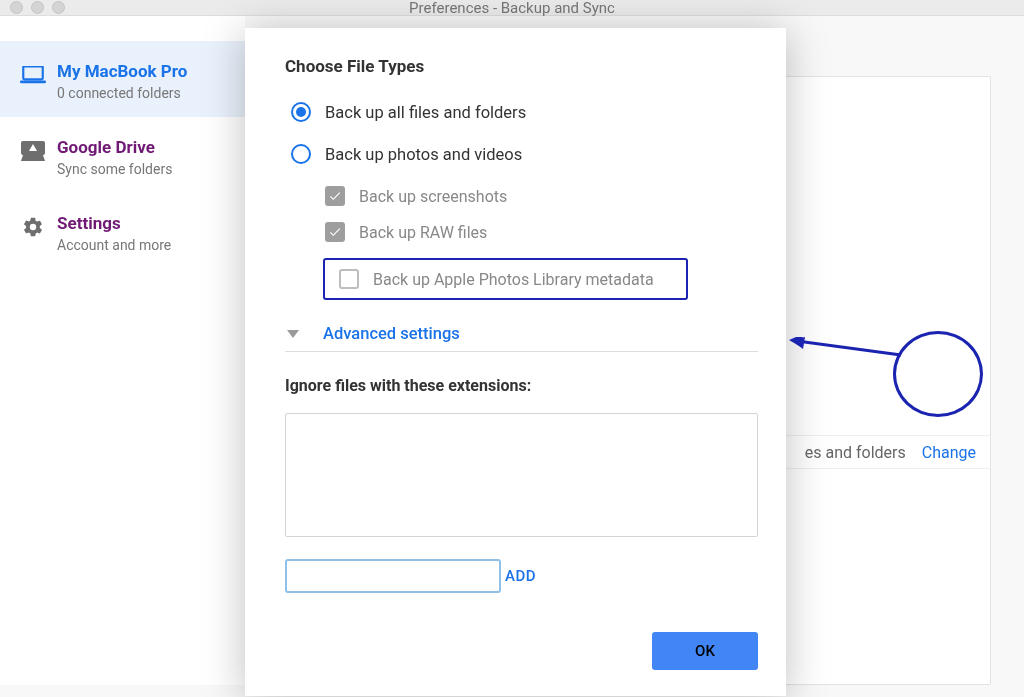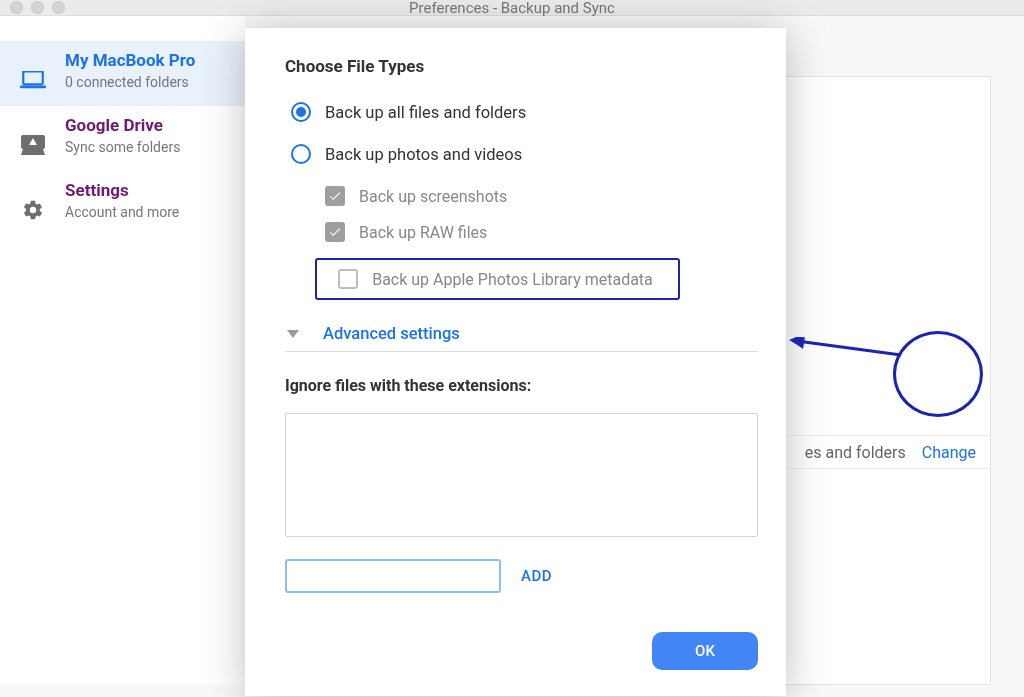--- a/index.html
+++ b/index.html
@@ -7,21 +7,21 @@
 
   
   .titlebar { height: 16px; background: #ebebeb; display: flex; align-items: center; position: relative; border-bottom: 1px solid #ddd; }
   .traffic { display: flex; gap: 8px; padding-left: 10px; }
   .t { width: 13px; height: 13px; border-radius: 50%; background: #d4d4d4; border: 1px solid #c4c4c4; }
   .title { position: absolute; left: 0; right: 0; text-align: center; font-size: 15px; color: #777; }
 
   
   .main { display: flex; height: calc(100% - 28px); }
   .sidebar { width: 245px; background: #fff; padding-top: 25px; }
-  .side-item { display: flex; align-items: flex-end; gap: 19px; padding: 9px 0 16px 20px; cursor: pointer; }
+  .side-item { display: flex; align-items: flex-start; gap: 11px; padding: 20px 0 16px 20px; cursor: pointer; }
   .side-item.sel { background: #e9f1fc; }
   .side-icon { width: 26px; height: 20px; margin-top: 4px; display: flex; align-items: center; justify-content: center; }
   .side-text .t1 { font-size: 17px; font-weight: 700; color: #701a75; }
   .side-item.sel .t1 { color: #1a73e8; }
   .side-text .t2 { font-size: 14px; color: #777; margin-top: 4px; }
 
   .content { flex: 1; position: relative; }
 
   
   .bg-panel { position: absolute; top: 60px; left: 60px; right: 33px; bottom: 0; background: #fff; border: 1px solid #e3e3e3; border-radius: 2px; }
@@ -43,34 +43,34 @@
   .dialog h1 { font-size: 17px; font-weight: 700; color: #333; margin-bottom: 26px; }
   .opt { display: flex; align-items: center; gap: 14px; margin-bottom: 22px; padding-left: 6px; }
   .radio { width: 20px; height: 20px; border-radius: 50%; border: 2.5px solid #1a73e8; display: flex; align-items: center; justify-content: center; }
   .radio .dot { width: 10px; height: 10px; border-radius: 50%; background: #1a73e8; }
   .opt .lbl { font-size: 16.5px; color: #333; }
   .sub { margin-left: 40px; display: flex; align-items: center; gap: 14px; margin-bottom: 16px; }
   .chk { width: 20px; height: 20px; border-radius: 3px; background: #9e9e9e; display: flex; align-items: center; justify-content: center; }
   .chk.off { background: #fff; border: 2px solid #bdbdbd; }
   .chk svg { width: 14px; height: 14px; fill: #fff; }
   .sub .lbl { font-size: 16px; color: #888; }
-  .sub.boxed { border: 2.5px solid #1b24b0; border-radius: 3px; padding: 9px 14px; margin-left: 30px; width: 365px; justify-content: center; }
+  .sub.boxed { border: 2.5px solid #1b24b0; border-radius: 3px; padding: 9px 14px; margin-left: 38px; width: 365px; }
   .sub.boxed .lbl { margin-right: 4px; }
 
   .adv { display: flex; align-items: center; gap: 24px; border-bottom: 1px solid #ddd; padding: 8px 0 8px 2px; margin: 10px 0 24px 0; cursor: pointer; }
   .adv .tri { width: 0; height: 0; border-left: 6px solid transparent; border-right: 6px solid transparent; border-top: 8px solid #9a9a9a; }
   .adv .txt { color: #1a73e8; font-size: 16.5px; font-weight: 500; }
 
   .ignore-lbl { font-size: 16px; font-weight: 700; color: #333; margin-bottom: 18px; }
   .ext-box { width: 100%; height: 124px; border: 1px solid #d4d4d4; border-radius: 2px; background: #fff; }
-  .add-row { display: flex; align-items: center; gap: 20px; margin-top: 22px; }
+  .add-row { display: flex; align-items: center; gap: 4px; margin-top: 22px; }
   .add-input { width: 216px; height: 34px; border: 2.5px solid #8fc1e8; border-radius: 3px; background: #fff; padding: 4px 8px; font-size: 16px; outline: none; }
   .add-btn { color: #1a73e8; font-size: 15px; font-weight: 500; letter-spacing: 0.5px; cursor: pointer; }
 
-  .ok { position: absolute; right: 28px; bottom: 26px; width: 106px; height: 38px; background: #4285f4; color: #ffffff; border: none; border-radius: 10px; font-size: 15px; font-weight: 500; cursor: pointer; }
+  .ok { position: absolute; right: 28px; bottom: 26px; width: 106px; height: 38px; background: #4285f4; color: #000000; border: none; border-radius: 3px; font-size: 15px; font-weight: 500; cursor: pointer; }
 
   
   .anno-circle { position: absolute; width: 90px; height: 86px; border: 3.5px solid #1b24b0; border-radius: 50%; top: 331px; left: 893px; pointer-events: none; }
   .anno-arrow { position: absolute; top: 337px; left: 789px; pointer-events: none; }
 
 </style>
 </head>
 <body>
 
 <div class="titlebar">

